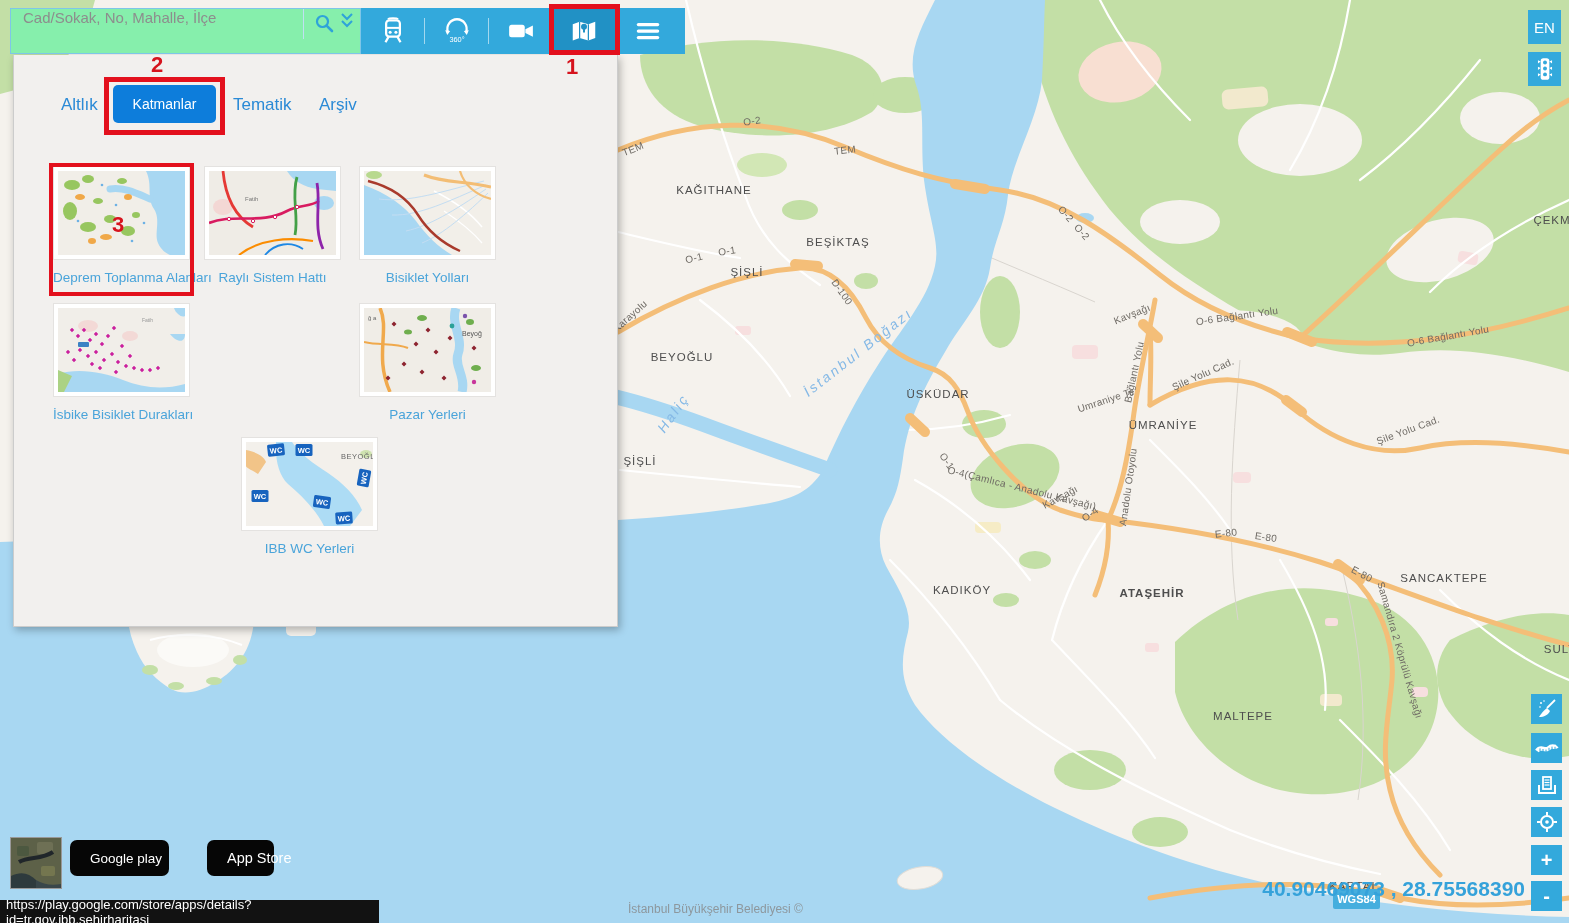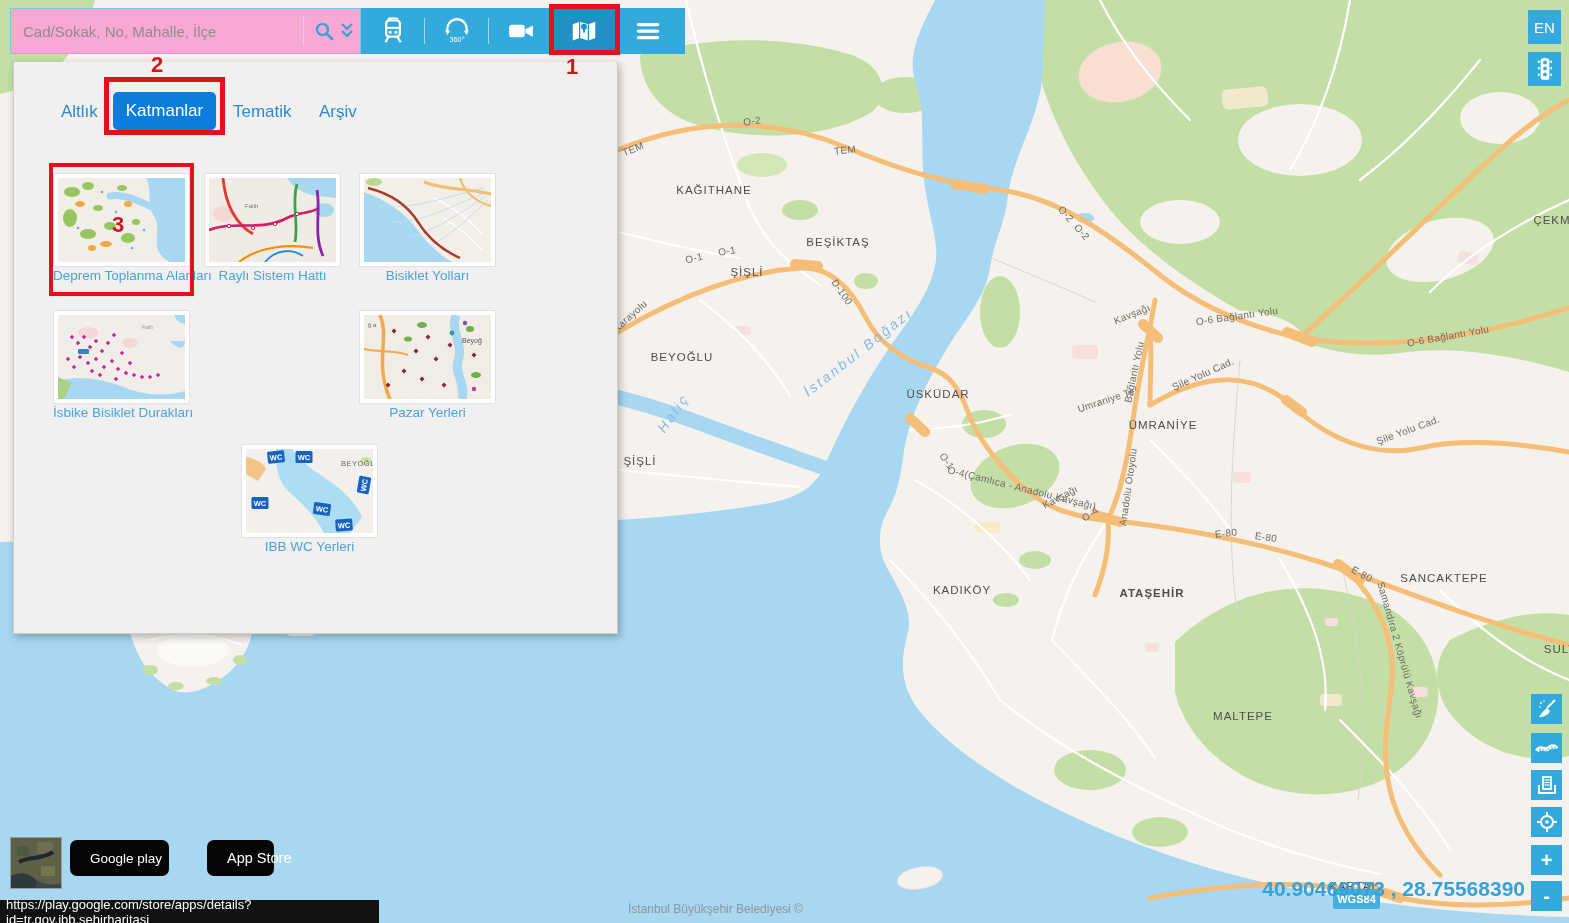--- a/index.html
+++ b/index.html
@@ -10,52 +10,52 @@
   
   .map-svg{position:absolute;left:0;top:0;z-index:1}
   .map-labels{position:absolute;inset:0;z-index:2;pointer-events:none}
   .map-label{position:absolute;white-space:nowrap}
   .map-label.district{font-size:11.5px;color:#4e4e4e;letter-spacing:1px;font-weight:400}
   .map-label.road{font-size:10px;color:#6e6a64;letter-spacing:.3px}
   .map-label.water{font-size:14px;color:#85b9e6;font-style:italic;letter-spacing:2.5px}
   .attribution{position:absolute;left:628px;top:902px;z-index:2;font-size:12px;color:#8d979d}
 
   
-  .search-wrap{position:absolute;left:10px;top:8px;width:351px;height:46px;background:#f9a8d4;
-    border:1px solid #7ec6e8;box-sizing:border-box;display:flex;align-items:center;z-index:20}
+  .search-wrap{position:absolute;left:10px;top:8px;width:351px;height:46px;background:#86efac;
+    border:1px solid #7ec6e8;box-sizing:border-box;display:flex;align-items:flex-start;z-index:20}
   .search-input{flex:1;min-width:0;border:0;outline:0;font-size:15px;color:#444;padding:0 6px 0 12px;
     font-family:"Liberation Sans",sans-serif;background:transparent}
   .search-input::placeholder{color:#8d8d8d}
   .search-divider{width:1px;height:30px;background:#bfe0f2;margin:0 6px 0 2px}
   .search-tool{display:flex;align-items:center;justify-content:center;cursor:pointer;padding:2px}
   .bluebar{position:absolute;left:361px;top:8px;width:324px;height:46px;background:#33a9dc;
     display:flex;align-items:center;z-index:20}
   .tb-btn{width:63px;height:46px;display:flex;align-items:center;justify-content:center;cursor:pointer}
   .tb-btn.active{background:#2191c5}
   .tb-sep{width:1px;height:26px;background:rgba(255,255,255,.55)}
 
   
   .rbtn{position:absolute;background:#33a9dc;color:#fff;display:flex;align-items:center;
     justify-content:center;cursor:pointer;z-index:20}
   .rbtn.lang{left:1528px;top:10px;width:33px;height:34px;font-size:15px}
   .rbtn.traffic{left:1528px;top:52px;width:33px;height:34px}
   .rbtn.sm{left:1531px;width:31px;height:30px}
   .zoom-glyph{font-size:20px;font-weight:bold;line-height:1}
 
   
-  .panel{position:absolute;left:13px;top:62px;width:605px;height:572px;background:#f2f0ee;
+  .panel{position:absolute;left:13px;top:55px;width:605px;height:572px;background:#f2f0ee;
     border:1px solid #ccc;border-top:none;box-sizing:border-box;z-index:15;
     box-shadow:2px 3px 8px rgba(0,0,0,.28)}
   .tab{position:absolute;top:40px;font-size:17px;color:#2b8ad6;cursor:pointer}
   .tab-active{position:absolute;left:99px;top:30px;width:103px;height:38px;background:#0d7ddb;
-    border-radius:5px;color:#fff;font-size:17px;display:flex;align-items:center;justify-content:center;cursor:pointer}
+    border-radius:5px;color:#fff;font-size:14px;display:flex;align-items:center;justify-content:center;cursor:pointer}
   .layer{position:absolute;cursor:pointer}
   .thumb-card{width:137px;height:94px;background:#fff;border:1px solid #e4e2e0;box-sizing:border-box;padding:4px}
   .layer-label{position:relative;left:50%;transform:translateX(-50%);width:max-content;
-    margin-top:1px;font-size:13.5px;color:#4aa4da;white-space:nowrap;text-align:center}
+    margin-top:10px;font-size:13.5px;color:#4aa4da;white-space:nowrap;text-align:center}
 
   
   .red-box{position:absolute;border:5px solid #e3101d;box-sizing:border-box;z-index:40;pointer-events:none}
   .red-num{position:absolute;color:#d6131d;font-size:22px;font-weight:bold;z-index:41;pointer-events:none}
 
   
   .sat-thumb{position:absolute;left:10px;top:837px;width:52px;height:52px;border:1px solid #999;
     box-sizing:border-box;z-index:25;cursor:pointer}
   .store-badge{position:absolute;top:840px;height:36px;background:#060606;border-radius:7px;color:#fff;
     display:flex;align-items:center;padding:0 12px;gap:8px;z-index:25;cursor:pointer;box-sizing:border-box}

